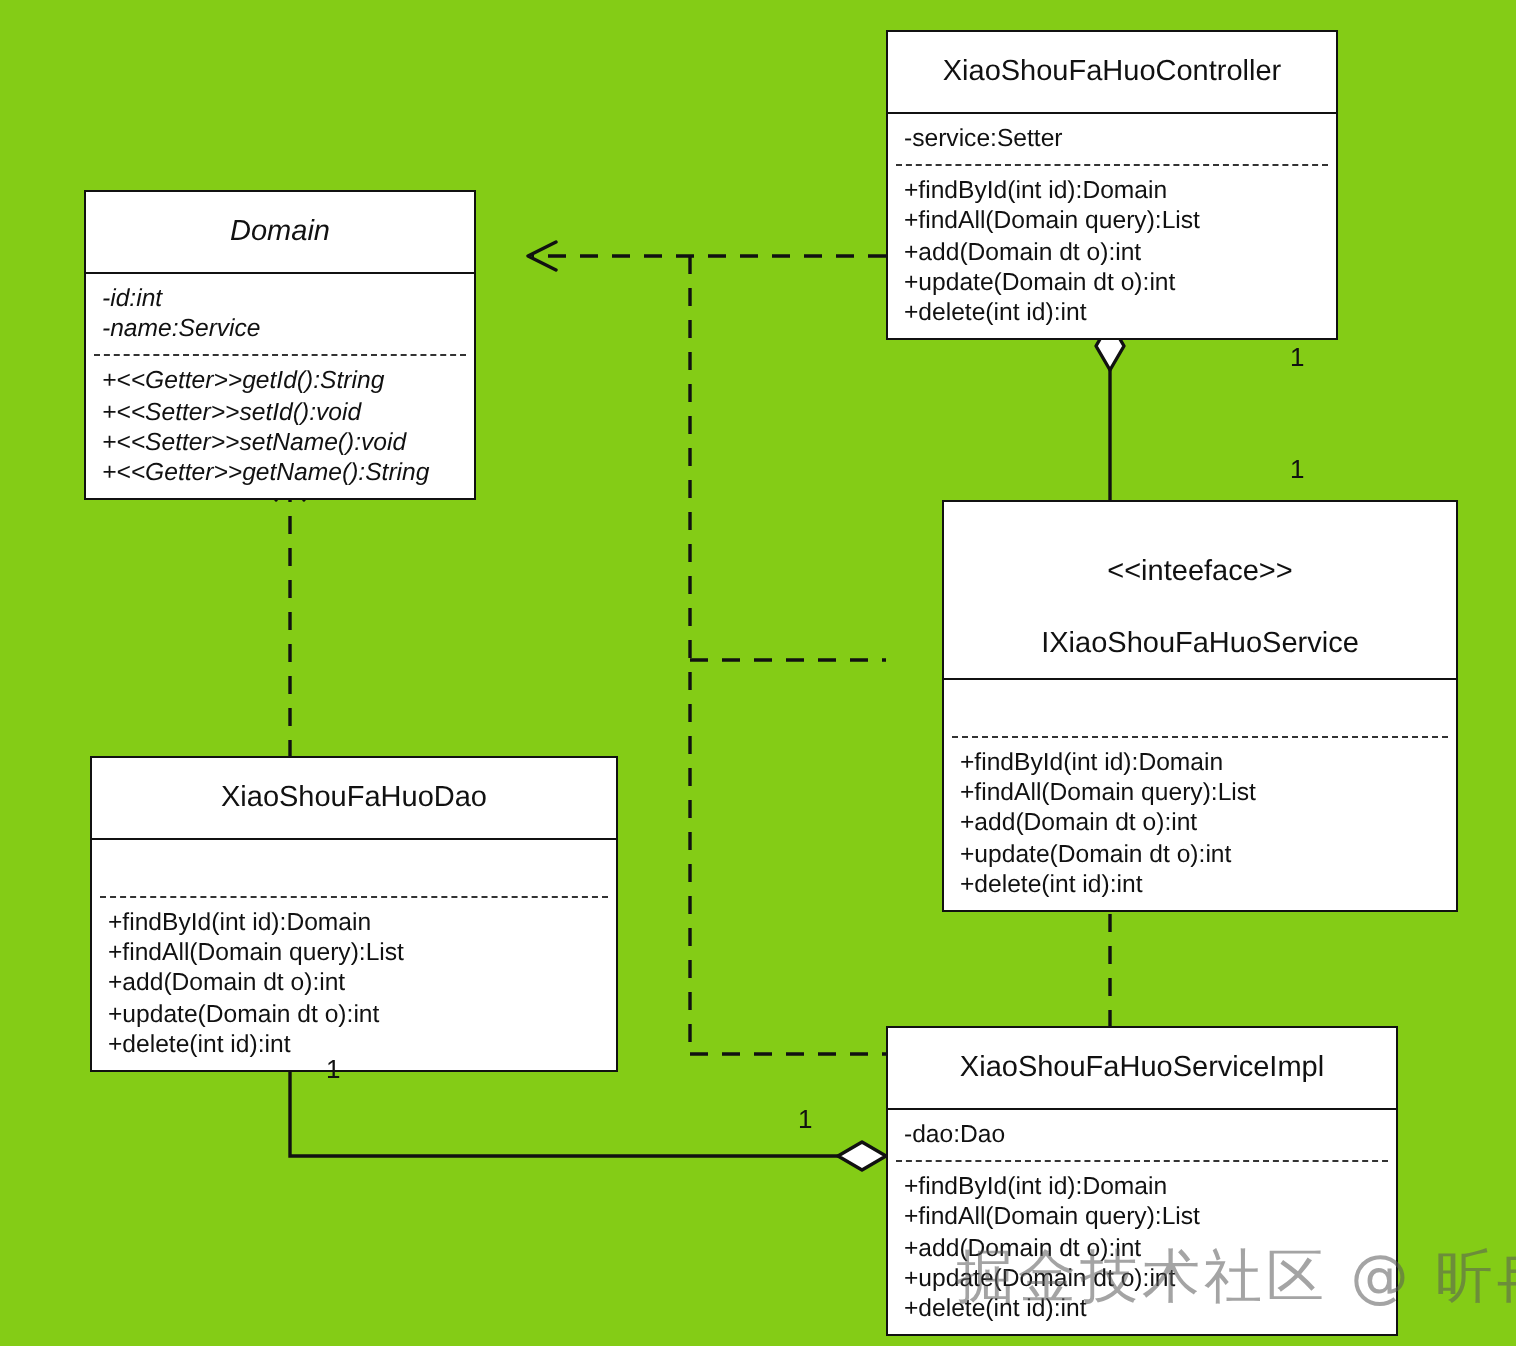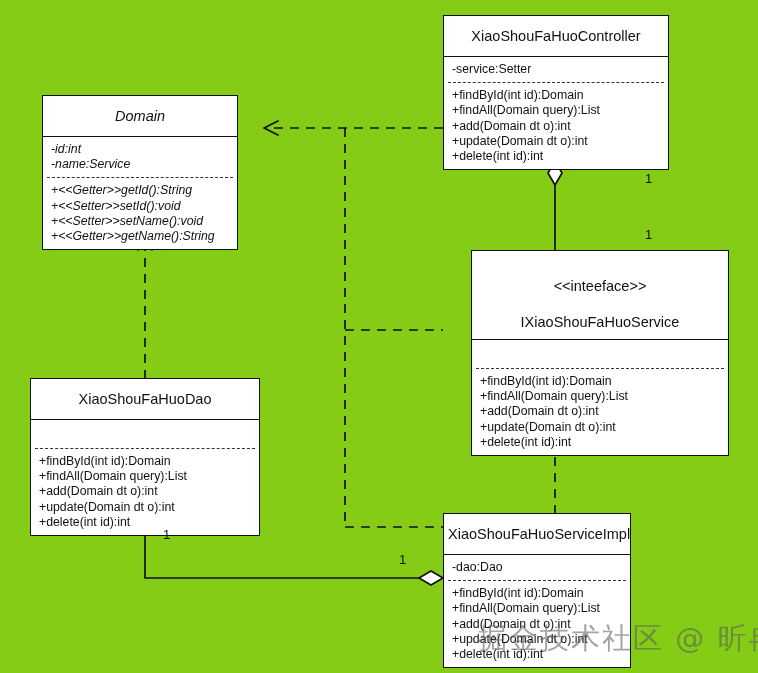--- a/index.html
+++ b/index.html
@@ -172,35 +172,35 @@
     <div class="sep-dotted"></div>
     <div class="uml-section">
       <div class="uml-row">+findById(int id):Domain</div>
       <div class="uml-row">+findAll(Domain query):List</div>
       <div class="uml-row">+add(Domain dt o):int</div>
       <div class="uml-row">+update(Domain dt o):int</div>
       <div class="uml-row">+delete(int id):int</div>
     </div>
   </div>
 
-  <div class="umlbox" style="left:30px; top:378px; width:230px;">
+  <div class="umlbox" style="left:45px; top:378px; width:264px;">
     <div class="uml-title">XiaoShouFaHuoDao</div>
     <div class="sep-solid"></div>
     <div class="uml-section empty"></div>
     <div class="sep-dotted"></div>
     <div class="uml-section">
       <div class="uml-row">+findById(int id):Domain</div>
       <div class="uml-row">+findAll(Domain query):List</div>
       <div class="uml-row">+add(Domain dt o):int</div>
       <div class="uml-row">+update(Domain dt o):int</div>
       <div class="uml-row">+delete(int id):int</div>
     </div>
   </div>
 
-  <div class="umlbox" style="left:443px; top:513px; width:188px;">
+  <div class="umlbox" style="left:443px; top:513px; width:256px;">
     <div class="uml-title">XiaoShouFaHuoServiceImpl</div>
     <div class="sep-solid"></div>
     <div class="uml-section">
       <div class="uml-row">-dao:Dao</div>
     </div>
     <div class="sep-dotted"></div>
     <div class="uml-section">
       <div class="uml-row">+findById(int id):Domain</div>
       <div class="uml-row">+findAll(Domain query):List</div>
       <div class="uml-row">+add(Domain dt o):int</div>

